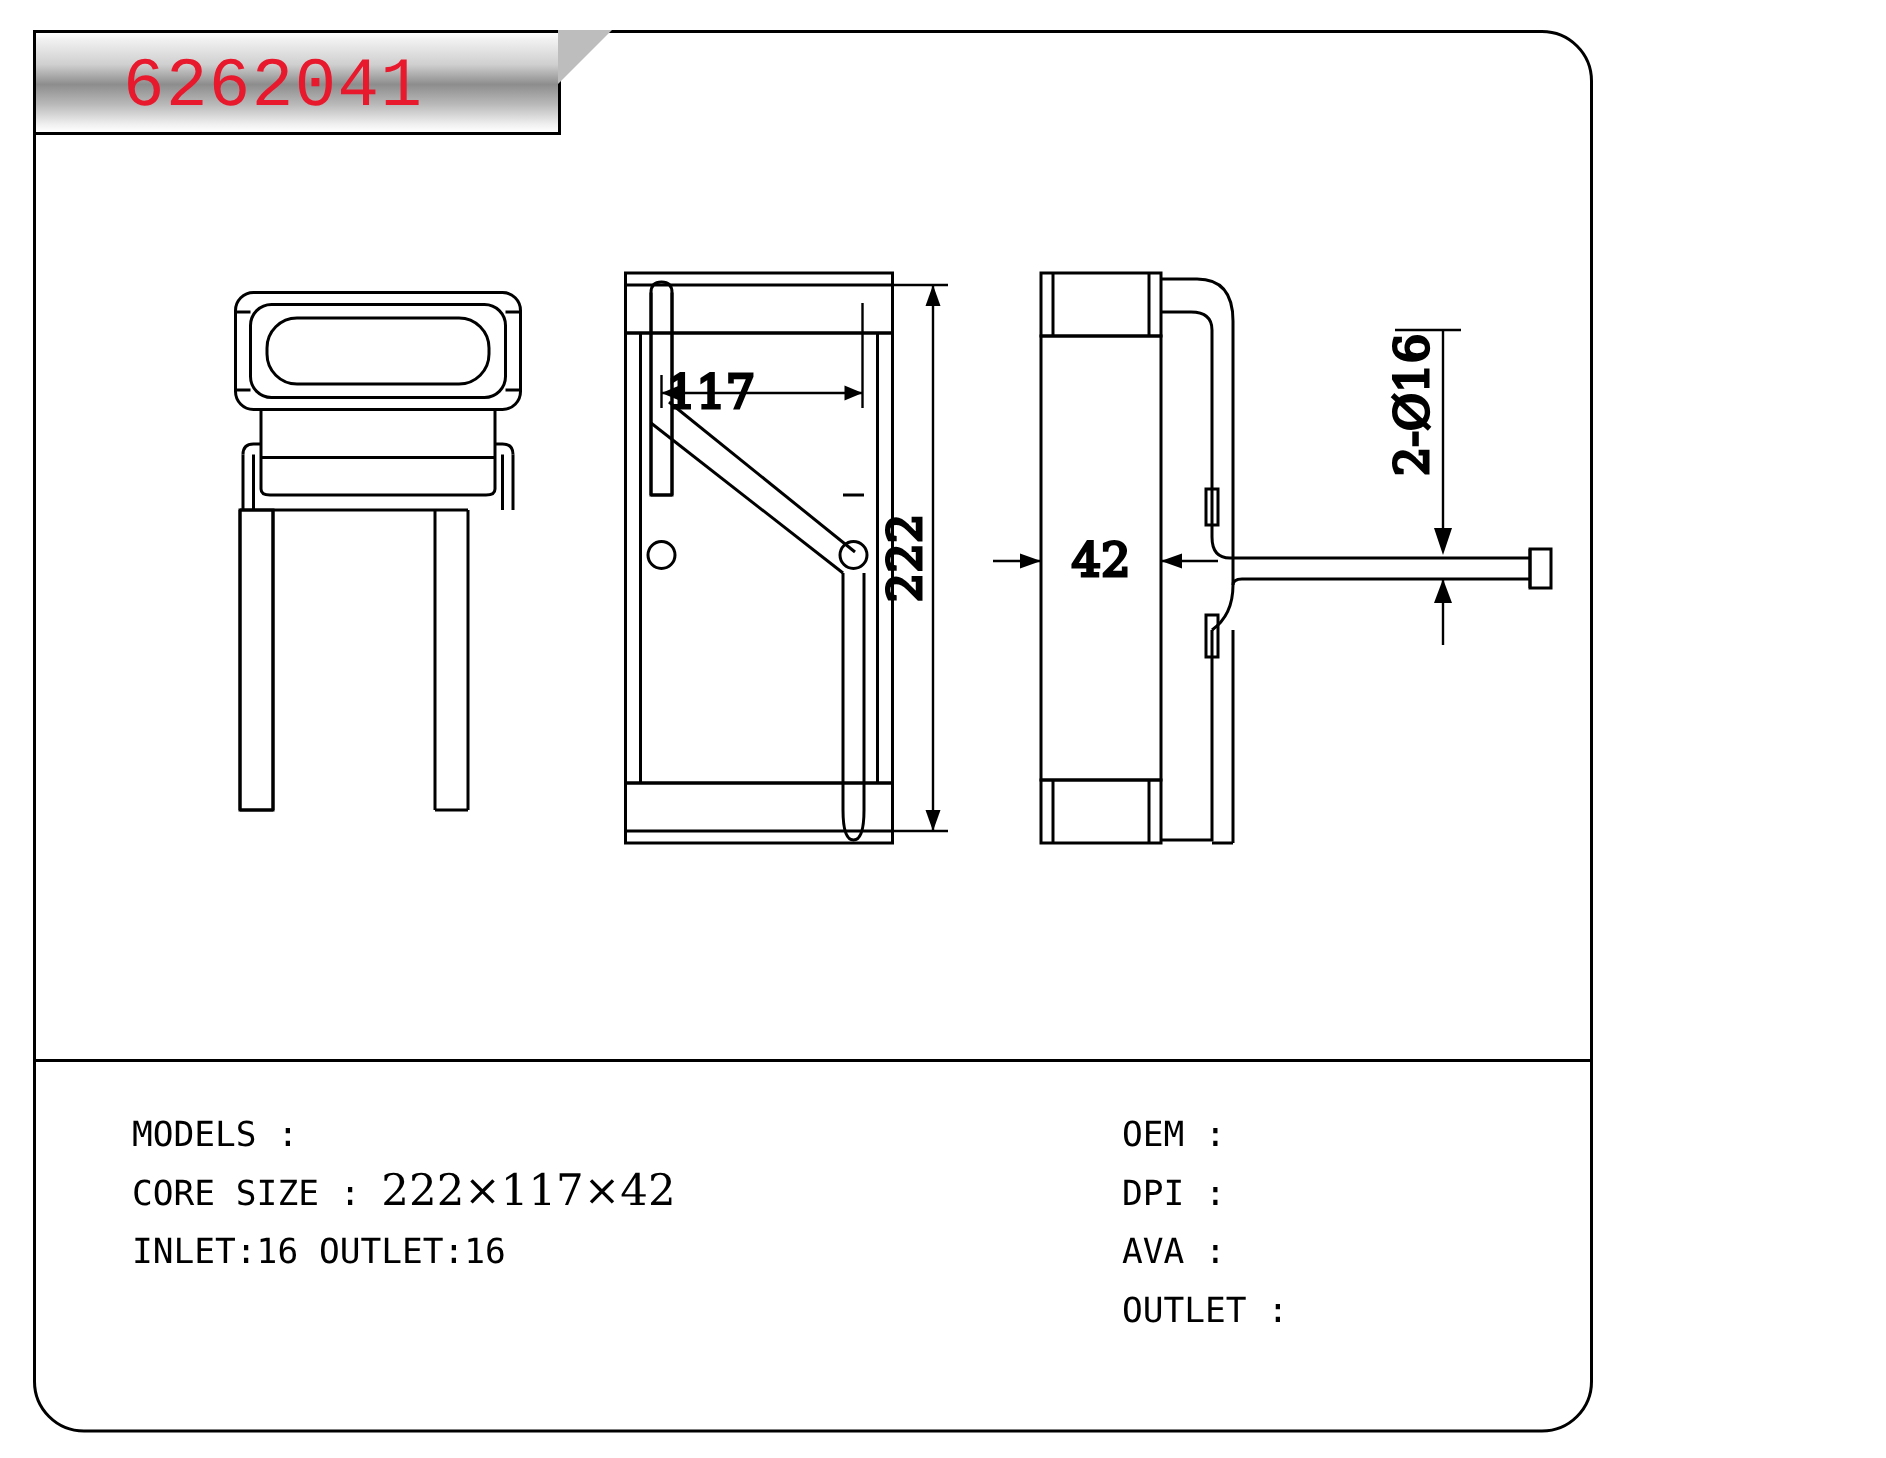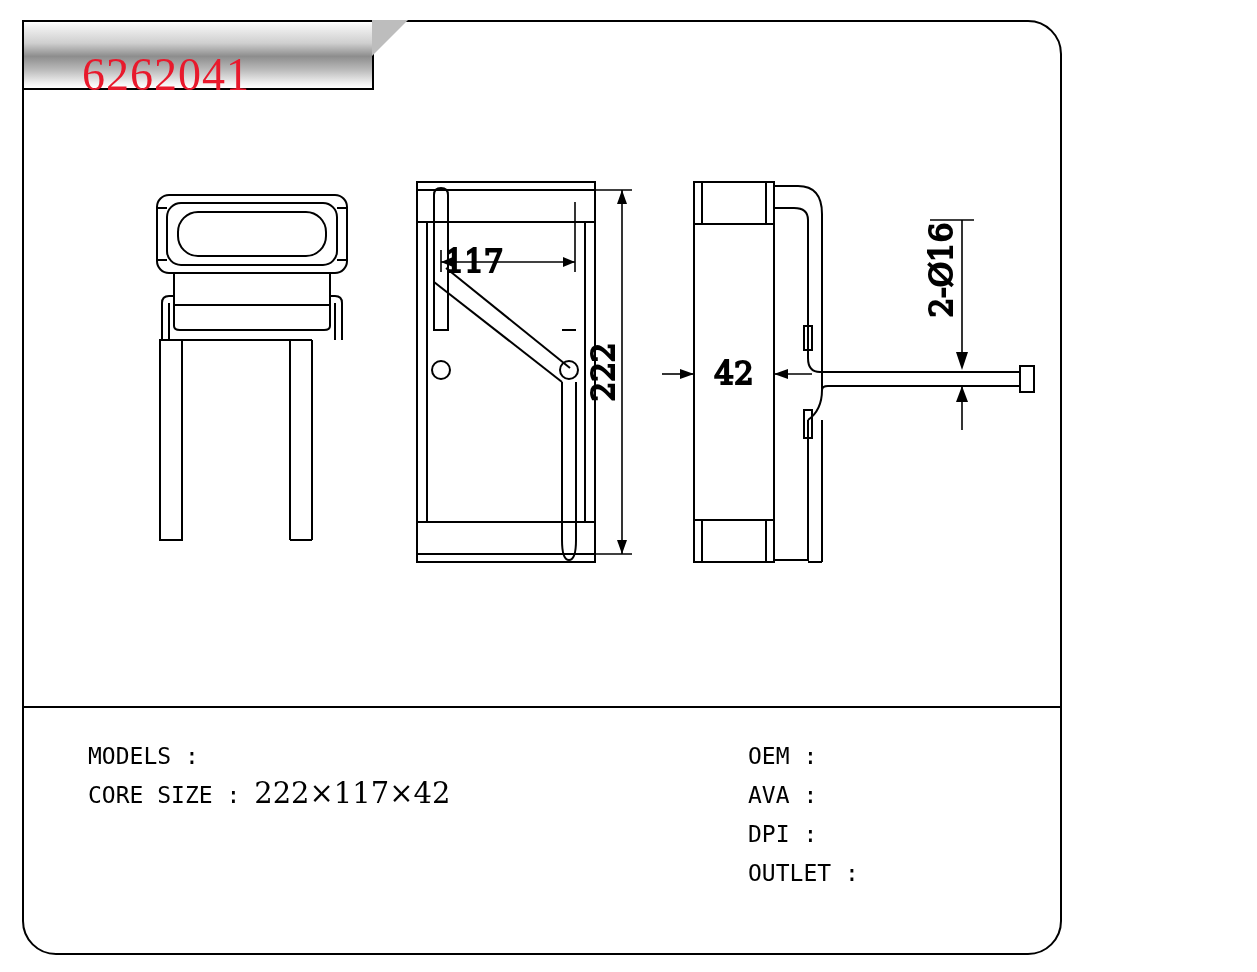--- a/index.html
+++ b/index.html
@@ -52,25 +52,24 @@
     height: 0;
     border-top: 36px solid #bdbdbd;
     border-right: 36px solid transparent;
   }
   .title-text {
     position: absolute;
     left: 58px;
     top: 8px;
     font-size: 46px;
     color: #e8192c;
-    font-family: Liberation Serif, serif;
+    font-family: Liberation Mono, monospace;
     letter-spacing: 1px;
     line-height: 56px;
     white-space: nowrap;
-    margin-top: 17px;
   }
   
   .sep-line {
     position: absolute;
     left: 22px;
     top: 706px;
     width: 1040px;
     height: 0;
     border-top: 2px solid #000;
   }
@@ -270,32 +269,36 @@
   <div class="info">
     <div class="info-col-left">
       <div class="info-row">
         <span>MODELS  :</span>
         <span class="val"></span>
       </div>
       <div class="info-row">
         <span>CORE SIZE :</span>
         <span class="val">222×117×42</span>
       </div>
+      <div class="info-row">
+        <span>INLET:16  OUTLET:16</span>
+        <span class="val"></span>
+      </div>
     </div>
     <div class="info-col-right">
       <div class="info-row">
         <span>OEM  :</span>
         <span class="val"></span>
       </div>
       <div class="info-row">
+        <span>DPI  :</span>
+        <span class="val"></span>
+      </div>
+      <div class="info-row">
         <span>AVA  :</span>
-        <span class="val"></span>
-      </div>
-      <div class="info-row">
-        <span>DPI  :</span>
         <span class="val"></span>
       </div>
       <div class="info-row">
         <span>OUTLET  :</span>
         <span class="val"></span>
       </div>
     </div>
   </div>
 
 </div>

